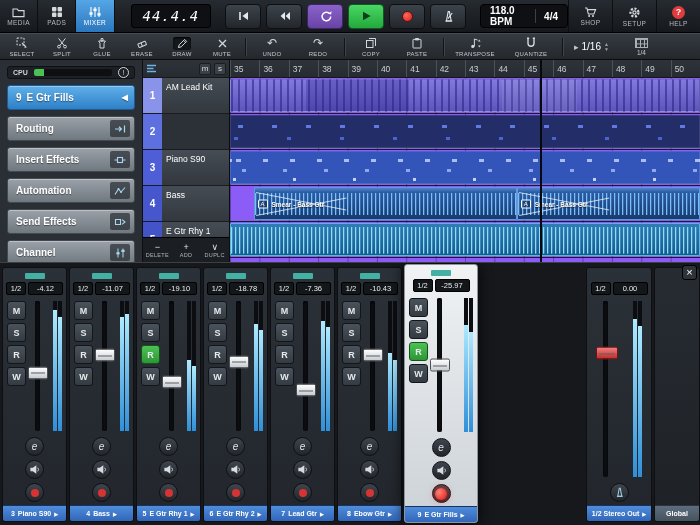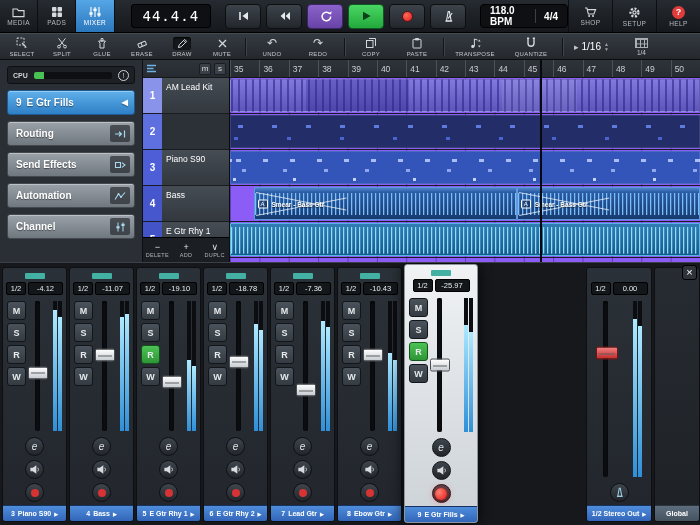--- a/index.html
+++ b/index.html
@@ -15,21 +15,21 @@
     justify-content:center; gap:1px; border-right:1px solid #0c0e10; cursor:default; }
   .tb-lab { font-size:6.5px; color:#b6bcc2; letter-spacing:.4px; }
   .tb-btn.active { background:linear-gradient(#55a6e6,#2b77bd); }
   .tb-btn.active .tb-lab { color:#fff; }
   .tb-right { margin-left:auto; display:flex; height:100%; }
   .tb-right .tb-btn { border-right:none; border-left:1px solid #0c0e10; width:44px; }
   .help-circ { width:13px; height:13px; border-radius:50%; background:#e23b3b; color:#fff;
     font-size:9px; font-weight:bold; display:flex; align-items:center; justify-content:center; }
   .time-display { margin-left:16px; background:#0e1013; border:1px solid #000; border-radius:3px;
     padding:3px 11px; color:#fff; font-size:14px; letter-spacing:1px;
-    font-family:"DejaVu Sans Mono", monospace; }
+    font-family:"DejaVu Sans Mono", monospace;font-style:italic; }
   .transport { display:flex; gap:5px; margin-left:14px; }
   .tr-btn { width:36px; height:25px; border-radius:4px; border:1px solid #0c0e10;
     background:linear-gradient(#3c434b,#23272c); display:flex; align-items:center; justify-content:center; }
   .tr-btn.loop { background:linear-gradient(#8b63ca,#6843a6); border-color:#3d2566; }
   .tr-btn.play { background:linear-gradient(#49d663,#23a93c); border-color:#0e5a22; }
   .recdot { width:11px; height:11px; border-radius:50%; background:radial-gradient(circle at 35% 35%,#ff6a5a,#d81f1f); border:1px solid #5e0f0f; }
   .bpm-box { margin-left:14px; height:24px; background:#0e1013; border:1px solid #000; border-radius:4px;
     display:flex; align-items:center; gap:8px; padding:0 9px; color:#fff; font-size:10px; font-weight:bold; }
   .bpm-div { width:1px; height:14px; background:#3a4046; }
 
@@ -446,37 +446,48 @@
       </div>
       <div class="insp-btn">
         <span>Routing</span>
         <span class="insp-ic">
             <svg width="12" height="12" viewBox="0 0 12 12">
               <path d="M1 6h6M5 3.8 7.4 6 5 8.2M10.5 2.5v7" fill="none" stroke="#a8d8ee" stroke-width="1.2"></path>
             </svg>
           </span>
       </div>
       <div class="insp-btn">
+        <span>Insert Effects</span>
+        <span class="insp-ic">
+            <svg width="12" height="12" viewBox="0 0 12 12">
+              <g fill="none" stroke="#a8d8ee" stroke-width="1.1">
+                <rect x="3.5" y="3.5" width="5" height="5"></rect>
+                <path d="M0.5 6h3M8.5 6h3"></path>
+              </g>
+            </svg>
+          </span>
+      </div>
+      <div class="insp-btn">
+        <span>Automation</span>
+        <span class="insp-ic">
+            <svg width="12" height="12" viewBox="0 0 12 12">
+              <path d="M1 9.5 4.5 4l2.5 3L11 2.5" fill="none" stroke="#a8d8ee" stroke-width="1.1"></path>
+              <circle cx="4.5" cy="4" r="1" fill="#a8d8ee"></circle>
+              <circle cx="7" cy="7" r="1" fill="#a8d8ee"></circle>
+            </svg>
+          </span>
+      </div>
+      <div class="insp-btn">
         <span>Send Effects</span>
         <span class="insp-ic">
             <svg width="12" height="12" viewBox="0 0 12 12">
               <g fill="none" stroke="#a8d8ee" stroke-width="1.1">
                 <path d="M1.5 3.5h5v5h-5z"></path>
                 <path d="M8 3.6l3 2.4-3 2.4"></path>
               </g>
-            </svg>
-          </span>
-      </div>
-      <div class="insp-btn">
-        <span>Automation</span>
-        <span class="insp-ic">
-            <svg width="12" height="12" viewBox="0 0 12 12">
-              <path d="M1 9.5 4.5 4l2.5 3L11 2.5" fill="none" stroke="#a8d8ee" stroke-width="1.1"></path>
-              <circle cx="4.5" cy="4" r="1" fill="#a8d8ee"></circle>
-              <circle cx="7" cy="7" r="1" fill="#a8d8ee"></circle>
             </svg>
           </span>
       </div>
       <div class="insp-btn">
         <span>Channel</span>
         <span class="insp-ic">
             <svg width="12" height="12" viewBox="0 0 12 12">
               <g stroke="#a8d8ee" stroke-width="1">
                 <line x1="4" y1="1.5" x2="4" y2="10.5"></line>
                 <line x1="9" y1="1.5" x2="9" y2="10.5"></line>

